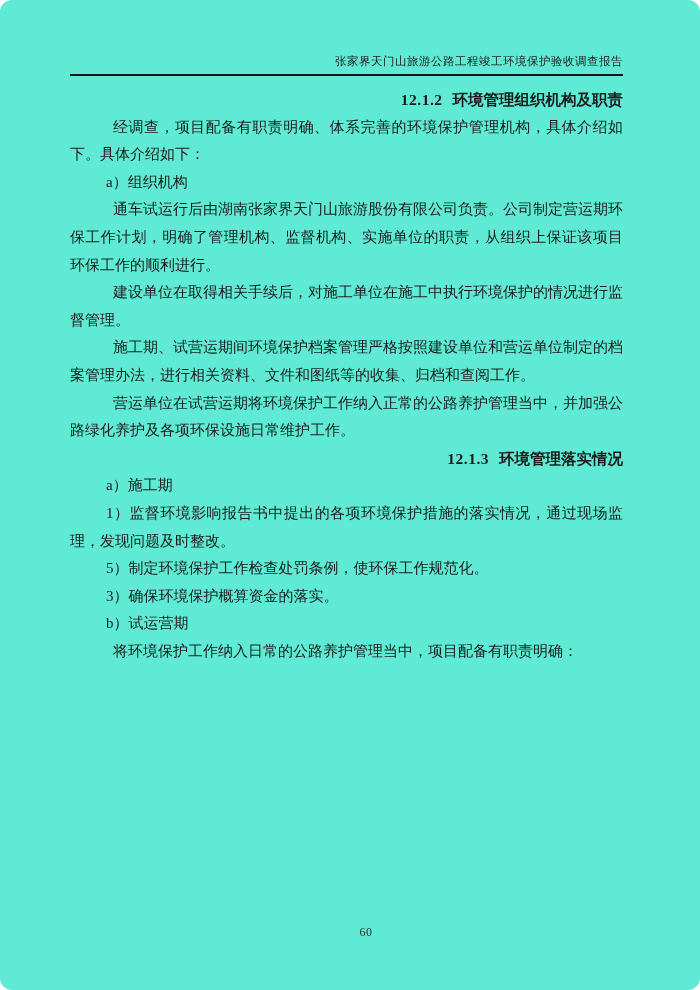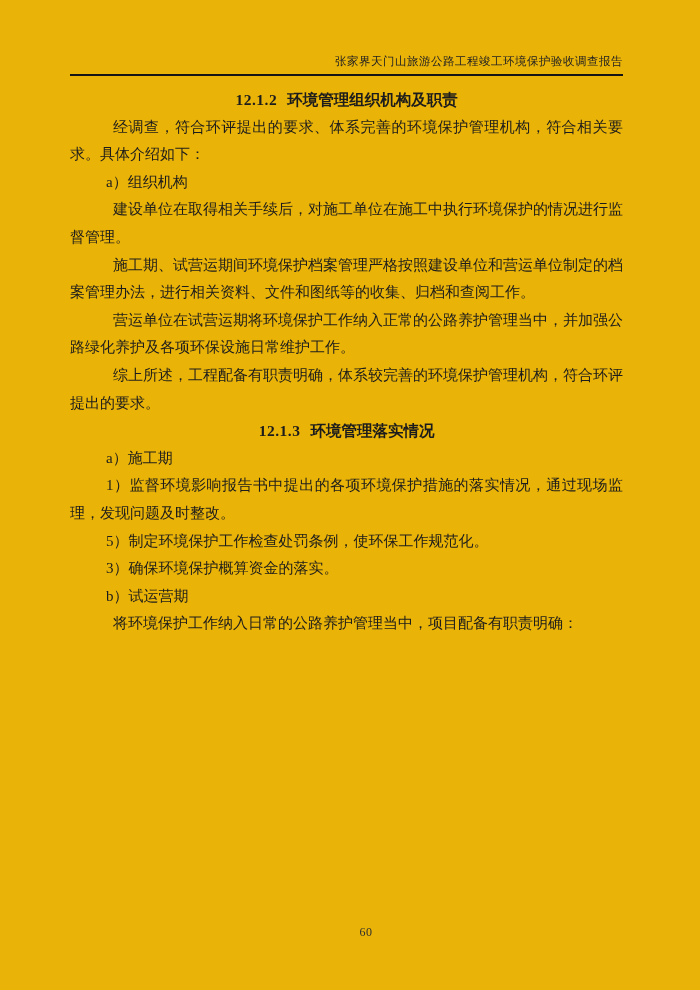--- a/index.html
+++ b/index.html
@@ -4,24 +4,25 @@
 <style>
   html, body {
     margin: 0;
     padding: 0;
     background: #ffffff;
   }
   .page {
     position: relative;
     width: 700px;
     height: 990px;
-    background: #eab308;
+    background: #5eead4;
     overflow: hidden;
     font-family: "Liberation Serif", "DejaVu Serif", serif;
     color: #1c1c1c;
+    border-radius: 12px;
   }
   .running-header {
     position: absolute;
     left: 70px;
     top: 54px;
     width: 553px;
     text-align: right;
     font-size: 11.5px;
     letter-spacing: 0.5px;
     color: #222222;
@@ -39,21 +40,21 @@
     text-align: justify;
   }
   .content p, .content h2 {
     margin: 0;
     padding: 0;
   }
   .heading {
     font-size: 15.5px;
     font-weight: bold;
     line-height: 27.6px;
-    text-align: center;
+    text-align: right;
   }
   .heading .hnum { margin-right: 10px; letter-spacing: 0.5px; }
   .para { text-indent: 43px; }
   .sub  { text-indent: 36px; }
   .item { text-indent: 36px; }
   .page-number {
     position: absolute;
     left: 16px;
     top: 925px;
     width: 100%;
@@ -71,34 +72,34 @@
   <div class="running-header">
     <span>张家界天门山旅游公路工程竣工环境保护验收调查报告</span>
   </div>
 
   <div class="content">
 
     <h2 class="heading">
       <span class="hnum">12.1.2</span><span class="htitle">环境管理组织机构及职责</span>
     </h2>
 
-    <p class="para">经调查，符合环评提出的要求、体系完善的环境保护管理机构，符合相关要求。具体介绍如下：</p>
+    <p class="para">经调查，项目配备有职责明确、体系完善的环境保护管理机构，具体介绍如下。具体介绍如下：</p>
 
     <p class="sub">a）组织机构</p>
 
 
+    <p class="para">通车试运行后由湖南张家界天门山旅游股份有限公司负责。公司制定营运期环保工作计划，明确了管理机构、监督机构、实施单位的职责，从组织上保证该项目环保工作的顺利进行。</p>
 
 
     <p class="para">建设单位在取得相关手续后，对施工单位在施工中执行环境保护的情况进行监督管理。</p>
 
     <p class="para">施工期、试营运期间环境保护档案管理严格按照建设单位和营运单位制定的档案管理办法，进行相关资料、文件和图纸等的收集、归档和查阅工作。</p>
 
     <p class="para">营运单位在试营运期将环境保护工作纳入正常的公路养护管理当中，并加强公路绿化养护及各项环保设施日常维护工作。</p>
 
-    <p class="para">综上所述，工程配备有职责明确，体系较完善的环境保护管理机构，符合环评提出的要求。</p>
 
     <h2 class="heading">
       <span class="hnum">12.1.3</span><span class="htitle">环境管理落实情况</span>
     </h2>
 
     <p class="sub">a）施工期</p>
 
 
     <p class="item">1）监督环境影响报告书中提出的各项环境保护措施的落实情况，通过现场监理，发现问题及时整改。</p>
 

